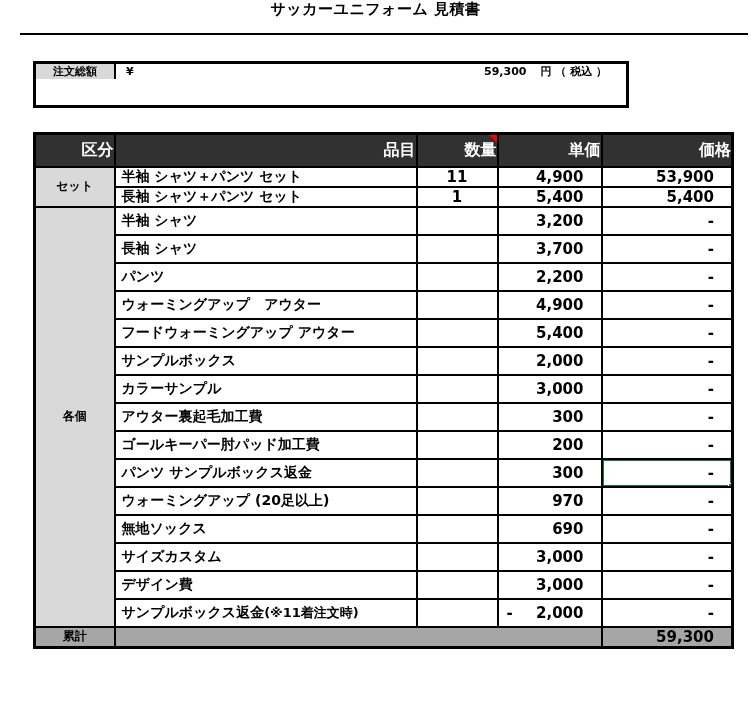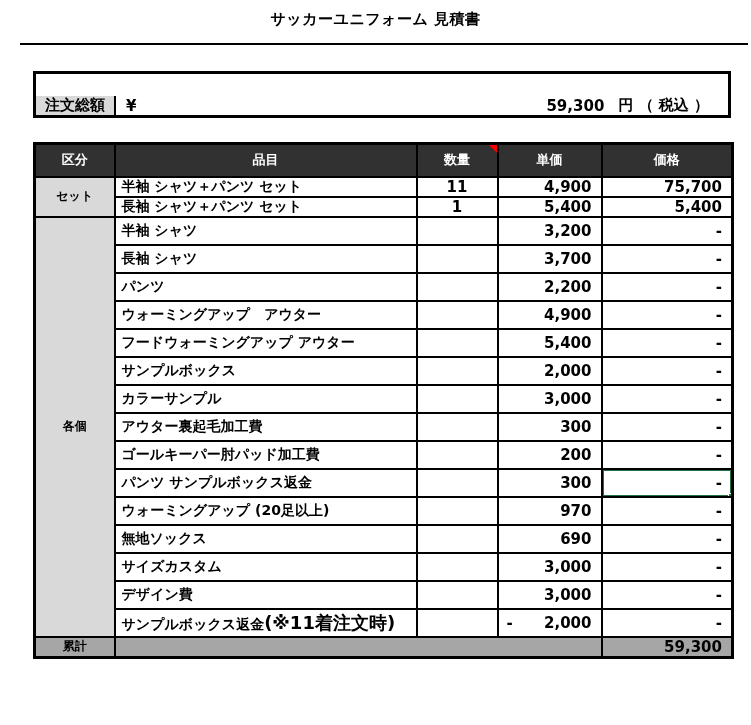--- a/index.html
+++ b/index.html
@@ -14,32 +14,32 @@
     --page-bg:#ffffff;
   }
   *{margin:0;padding:0;box-sizing:border-box;}
   html,body{background:var(--page-bg);}
   body{
     width:751px;height:725px;position:relative;overflow:hidden;
     font-family:"DejaVu Sans","Liberation Sans",sans-serif;
     color:var(--text-color);
   }
   .title{
-    padding-top:10px;text-align:center;
+    text-align:center;
     font-size:15px;font-weight:bold;letter-spacing:0.5px;
   }
   .title-rule{
     margin:14px 0 0 20px;width:728px;height:0;
     border-top:2px solid var(--border-color);
   }
   
   .summary{
-    margin:26px 0 0 33px;width:698px;height:47px;
+    margin:26px 0 0 33px;width:596px;height:47px;
     border:3px solid var(--border-color);
-    display:flex;align-items:flex-end;font-weight:bold;font-size:15px;
+    display:flex;align-items:flex-start;font-weight:bold;font-size:11px;
   }
   .summary-label{
     width:80px;flex:0 0 80px;background:var(--category-bg);
     border-right:2px solid var(--border-color);
     display:flex;align-items:center;justify-content:center;
   }
   .summary-value{
     flex:1;display:flex;align-items:center;justify-content:space-between;
     padding:0 19px 0 10px;
   }
@@ -50,36 +50,36 @@
     border-collapse:collapse;table-layout:fixed;width:698px;
     border:3px solid var(--border-color);
     font-weight:bold;
   }
   th,td{
     border:2px solid var(--border-color);
     overflow:hidden;white-space:nowrap;
   }
   th{
     background:var(--header-bg);color:var(--header-text);
-    font-size:13px;height:33px;text-align:center;position:relative;margin-left:8px;
+    font-size:16px;height:33px;text-align:right;position:relative;margin-left:8px;
   }
   .comment-marker{
     position:absolute;top:0;right:0;width:0;height:0;
     border-left:8px solid transparent;
     border-top:8px solid var(--comment-color);
   }
   td{font-size:15px;height:28px;background:#ffffff;}
   tr.set-row td{height:18px;}
   td.cat{
     background:var(--category-bg);text-align:center;font-size:12px;
   }
   td.item{text-align:left;padding-left:6px;font-size:14px;}
-  td .note{font-size:18px;}
+  td .note{font-size:13px;}
   td.qty{text-align:center;}
-  td.num{text-align:right;padding-right:9px;}
+  td.num{text-align:right;padding-right:17px;}
   td.neg .minus{float:left;padding-left:8px;}
   
   tr.total-row td{background:var(--footer-bg);height:20px;}
   tr.total-row td.cat{background:var(--footer-bg);}
   
   td.selected{position:relative;}
   .sel-border{
     position:absolute;left:-2px;top:-2px;right:-2px;bottom:-2px;
     border:3px solid var(--selection-color);
     pointer-events:none;
@@ -123,21 +123,21 @@
         <th>単価</th>
         <th>価格</th>
       </tr>
     </thead>
     <tbody>
         <tr class="set-row">
           <td class="cat" rowspan="2">セット</td>
           <td class="item">半袖 シャツ＋パンツ セット</td>
           <td class="qty">11</td>
           <td class="num">4,900</td>
-          <td class="num">75,700</td>
+          <td class="num">53,900</td>
         </tr>
         <tr class="set-row">
           <td class="item">長袖 シャツ＋パンツ セット</td>
           <td class="qty">1</td>
           <td class="num">5,400</td>
           <td class="num">5,400</td>
         </tr>
         <tr>
           <td class="cat" rowspan="15">各個</td>
           <td class="item">半袖 シャツ</td>

